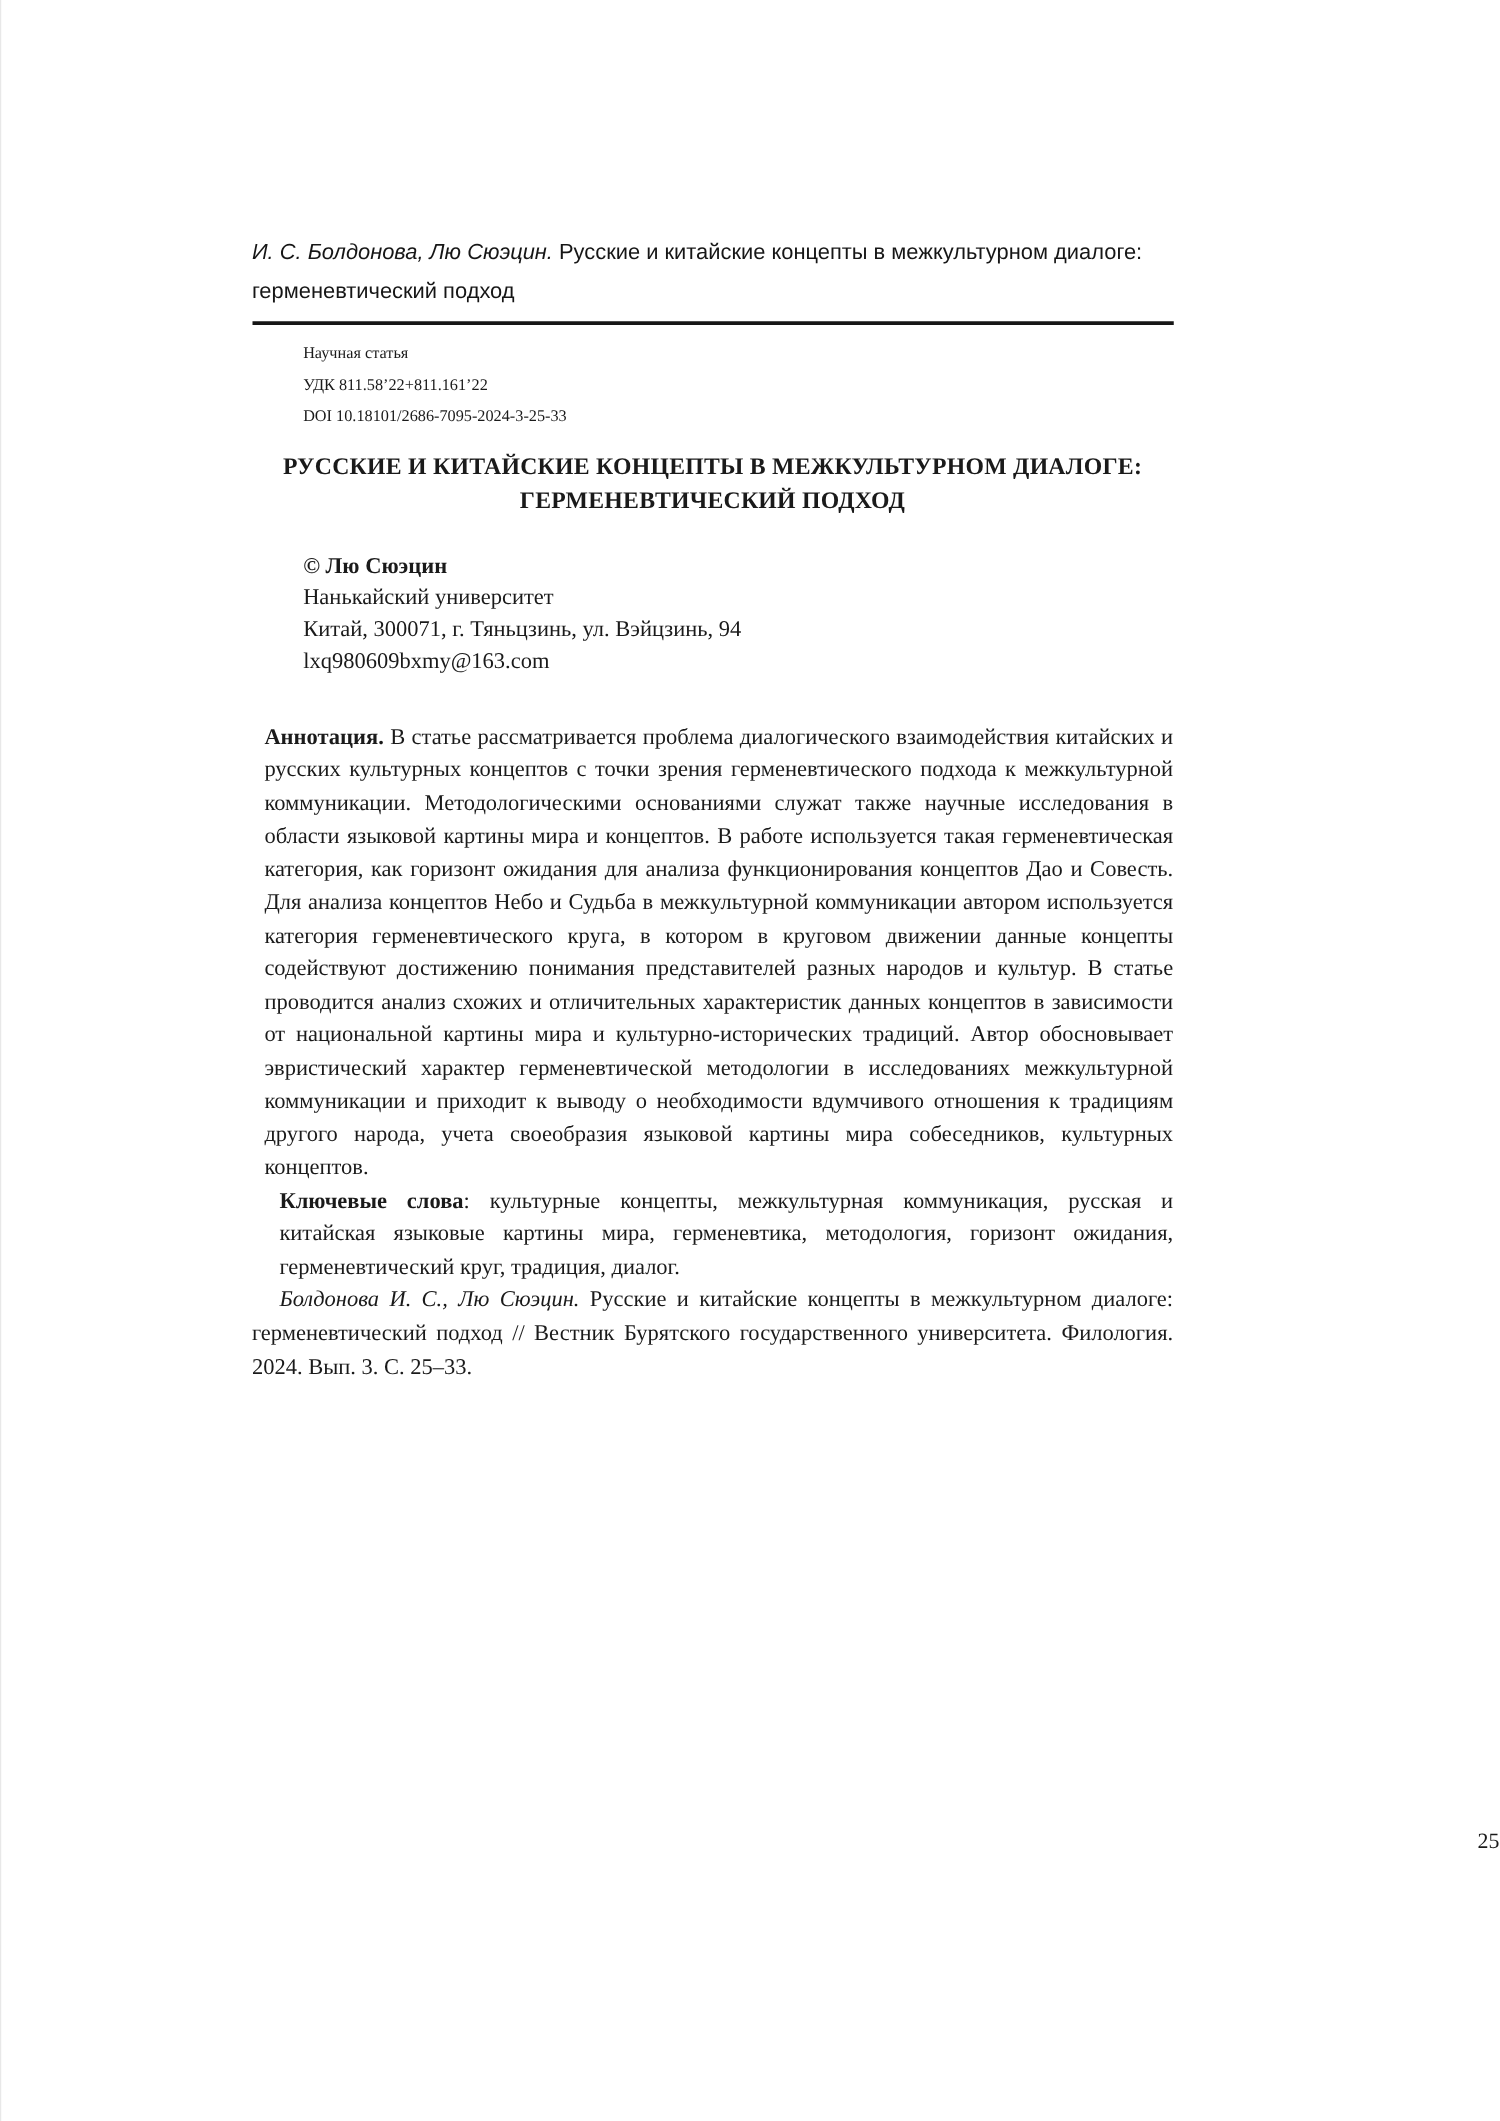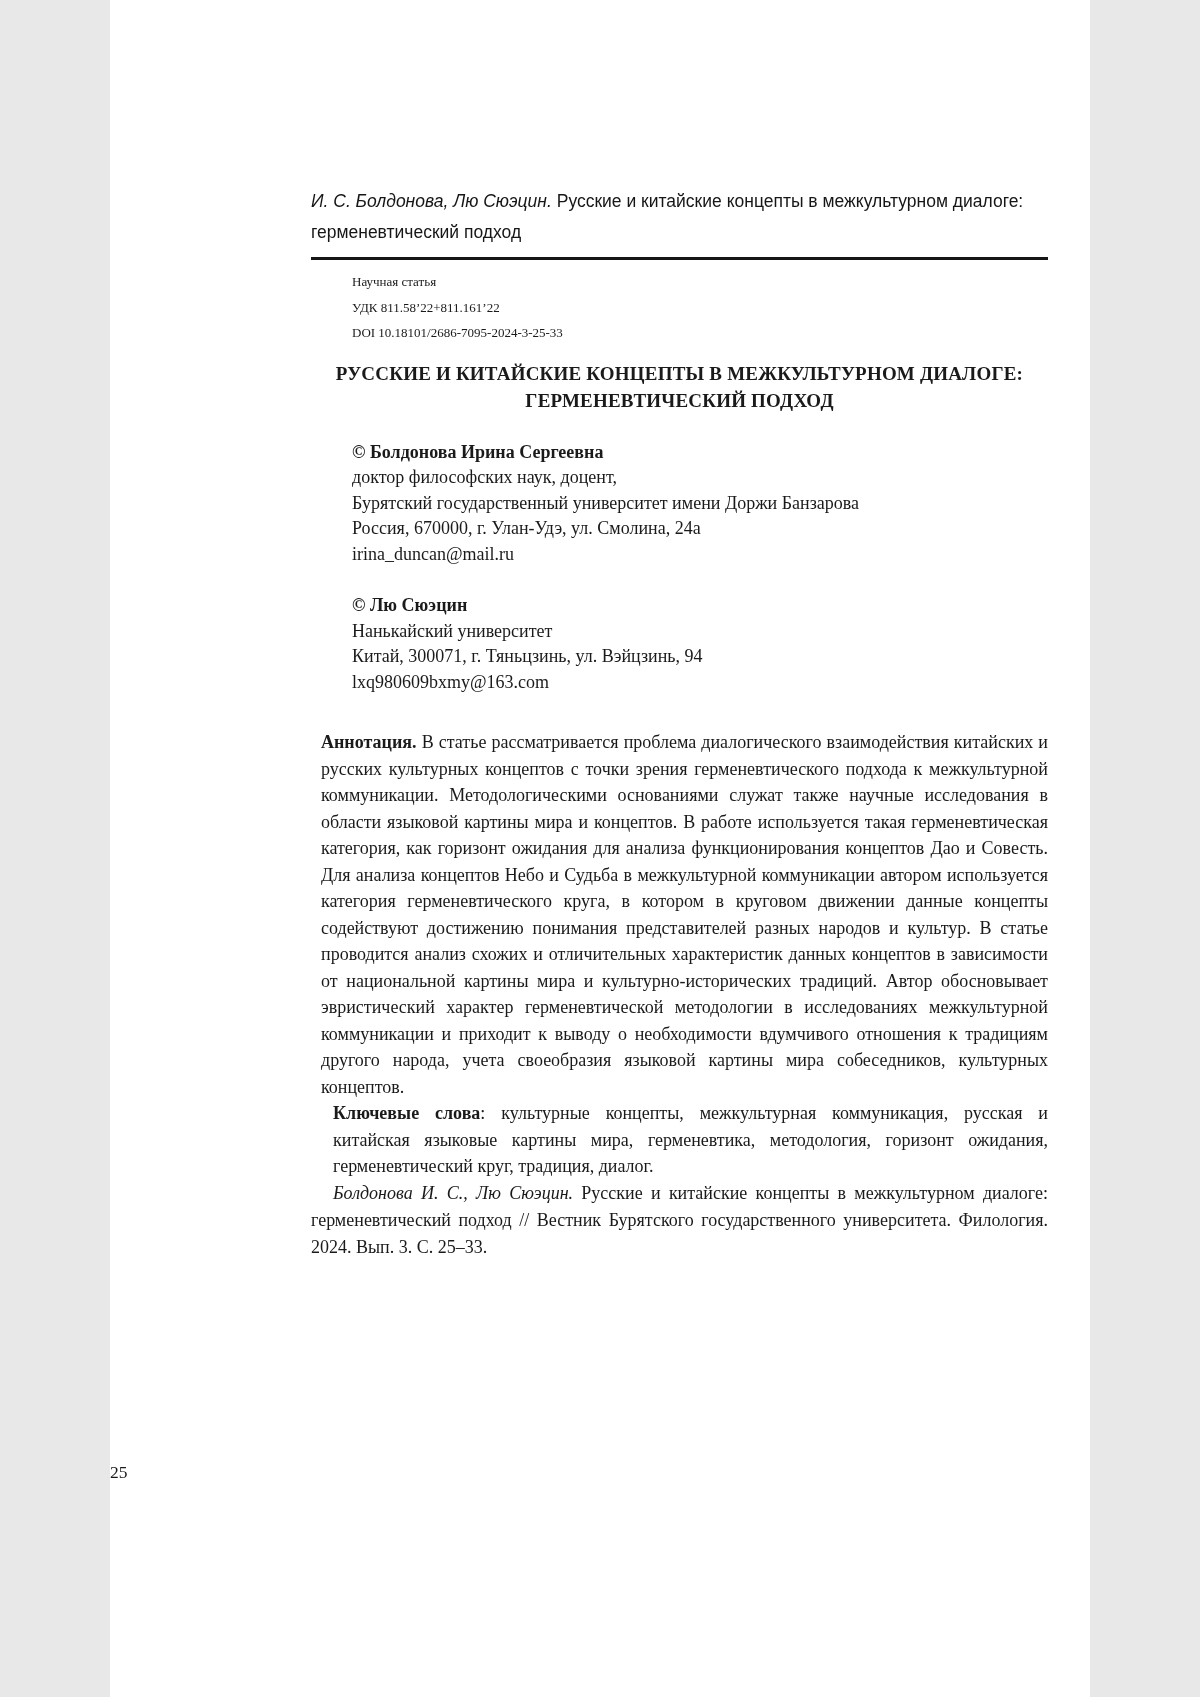--- a/index.html
+++ b/index.html
@@ -2,21 +2,21 @@
 <html lang="ru"><head>
 <meta charset="utf-8">
 <style>
   html, body { margin: 0; padding: 0; }
   body {
     background: #e8e8e8;
     font-family: "Liberation Serif", serif;
   }
   .page {
     position: relative;
-    width: 980px;
+    width: 1199px;
     height: 1697px;
     background: #ffffff;
     margin: 0 auto;
     color: #1a1a1a;
     overflow: hidden;
   }
   .content {
     position: absolute;
     left: 201px;
     top: 0;
@@ -73,21 +73,21 @@
     font-size: 18px;
     line-height: 27px;
     text-align: justify;
     text-indent: 22px;
   }
   .page-number {
     position: absolute;
     top: 1462px;
     left: 0;
     width: 100%;
-    text-align: left;
+    text-align: right;
     font-size: 17.5px;
     color: #1a1a1a;
   }
   b { font-weight: bold; }
 </style>
 </head>
 <body>
 
 <div class="page">
   <div class="content">
@@ -103,27 +103,20 @@
       <div>Научная статья</div>
       <div>УДК 811.58’22+811.161’22</div>
       <div>DOI 10.18101/2686-7095-2024-3-25-33</div>
     </div>
 
     <div class="article-title">
       <span>РУССКИЕ И КИТАЙСКИЕ КОНЦЕПТЫ В МЕЖКУЛЬТУРНОМ ДИАЛОГЕ:</span><br>
       <span>ГЕРМЕНЕВТИЧЕСКИЙ ПОДХОД</span>
     </div>
 
-    <div class="author-block">
-      <div class="author-name">© Болдонова Ирина Сергеевна</div>
-      <div>доктор философских наук, доцент,</div>
-      <div>Бурятский государственный университет имени Доржи Банзарова</div>
-      <div>Россия, 670000, г. Улан-Удэ, ул. Смолина, 24а</div>
-      <div>irina_duncan@mail.ru</div>
-    </div>
 
     <div class="author-block second">
       <div class="author-name">© Лю Сюэцин</div>
       <div>Нанькайский университет</div>
       <div>Китай, 300071, г. Тяньцзинь, ул. Вэйцзинь, 94</div>
       <div>lxq980609bxmy@163.com</div>
     </div>
 
     <p class="abstract"><b>Аннотация.</b><span> В статье рассматривается проблема диалогического взаимодействия китайских и русских культурных концептов с точки зрения герменевтического подхода к межкультурной коммуникации. Методологическими основаниями служат также научные исследования в области языковой картины мира и концептов. В работе используется такая герменевтическая категория, как горизонт ожидания для анализа функционирования концептов Дао и Совесть. Для анализа концептов Небо и Судьба в межкультурной коммуникации автором используется категория герменевтического круга, в котором в круговом движении данные концепты содействуют достижению понимания представителей разных народов и культур. В статье проводится анализ схожих и отличительных характеристик данных концептов в зависимости от национальной картины мира и культурно-исторических традиций. Автор обосновывает эвристический характер герменевтической методологии в исследованиях межкультурной коммуникации и приходит к выводу о необходимости вдумчивого отношения к традициям другого народа, учета своеобразия языковой картины мира собеседников, культурных концептов.</span></p>
 

